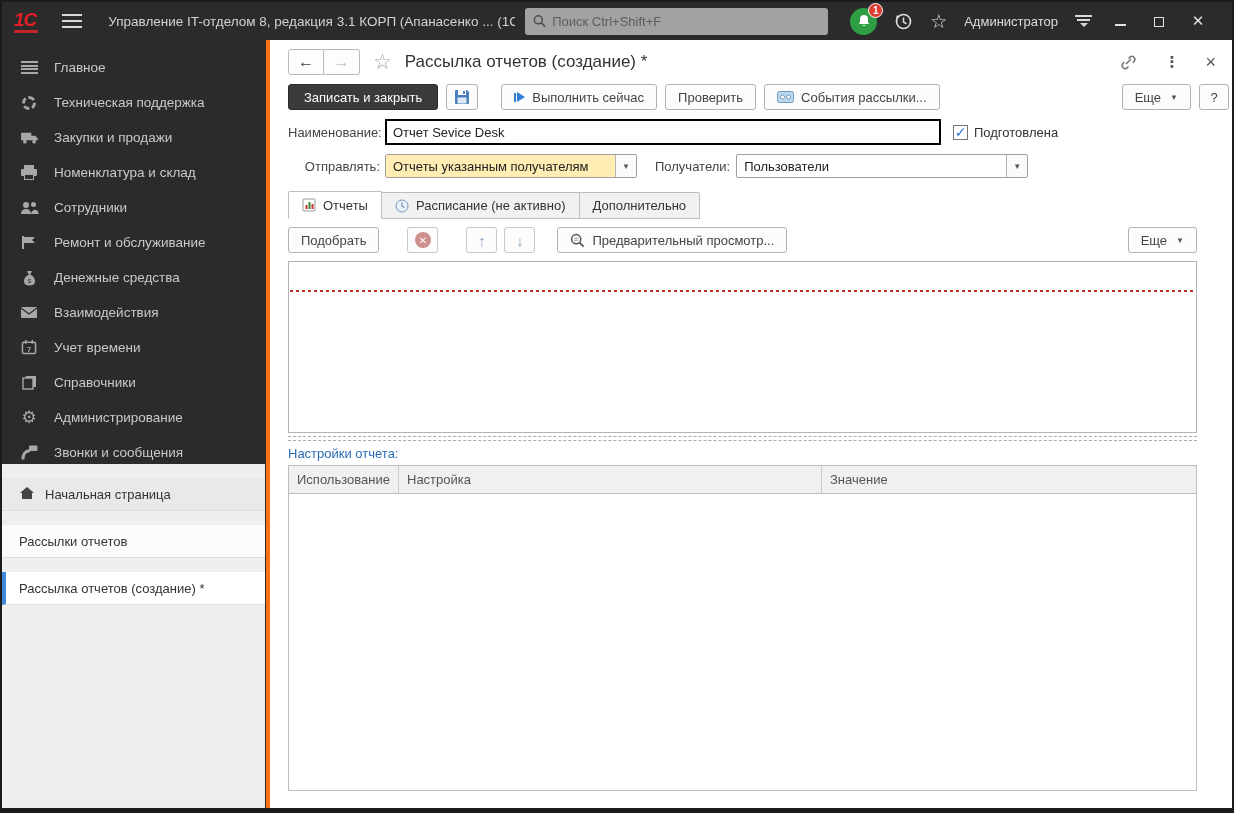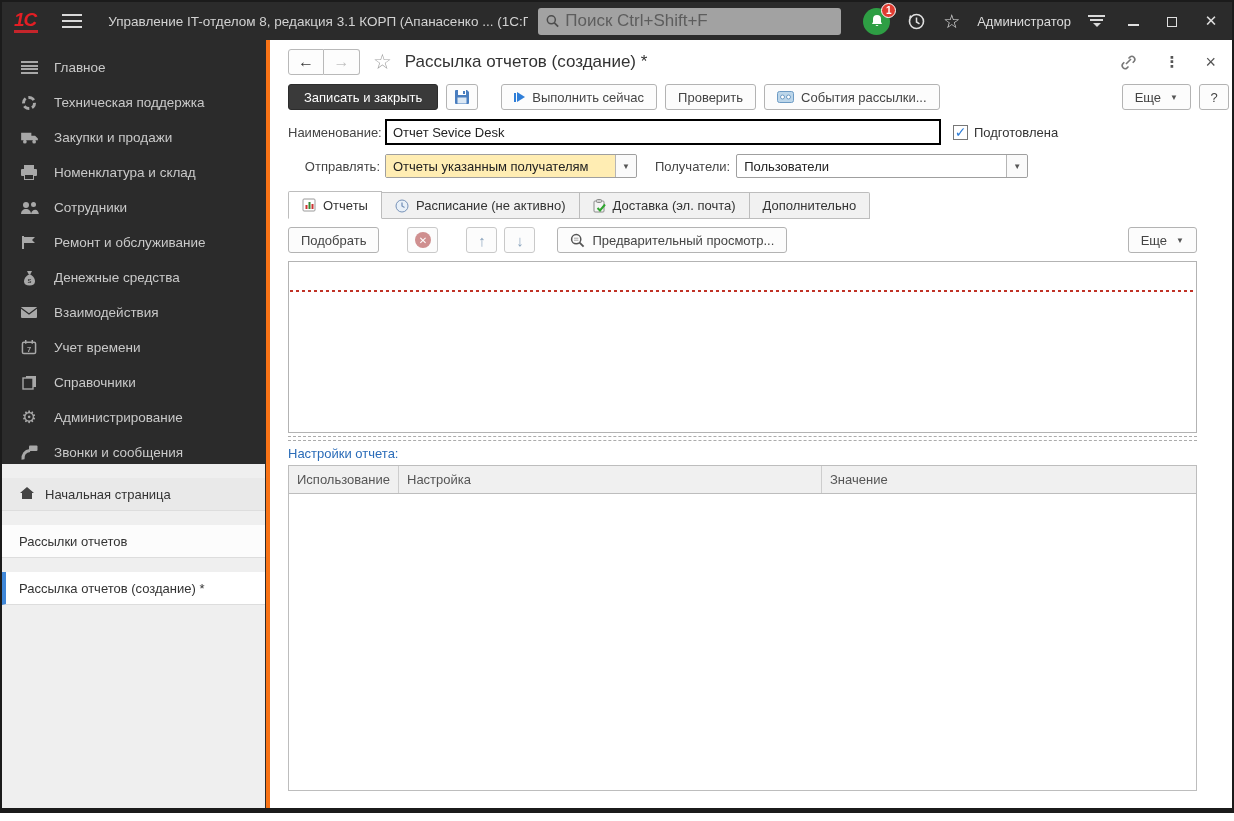--- a/index.html
+++ b/index.html
@@ -1,26 +1,26 @@
 <!DOCTYPE html>
 <html><head>
 <meta charset="utf-8">
 <style>
   * { margin:0; padding:0; box-sizing:border-box; }
   body { font-family:"Liberation Sans","DejaVu Sans",sans-serif; background:#fff; width:1234px; height:821px; overflow:hidden; }
   .window { position:relative; width:1234px; height:813px; border:2px solid #1b1b1b; border-bottom:5px solid #1b1b1b; background:#fff; }
 
   
-  .titlebar { position:absolute; top:0; left:0; right:0; height:38px; background:#2b2b2b; display:flex; align-items:center; padding:0 10px 0 12px; gap:10px; }
+  .titlebar { position:absolute; top:0; left:0; right:0; height:38px; background:#2b2b2b; display:flex; align-items:center; padding:0 23px 0 12px; gap:10px; }
   .logo { color:#e31e24; font-weight:bold; font-style:italic; font-size:19px; letter-spacing:-1px; border-bottom:3px solid #c4252b; line-height:20px; padding:0 2px 0 0; }
   .hamburger { width:20px; height:14px; display:flex; flex-direction:column; justify-content:space-between; margin:0 8px 0 14px; cursor:pointer; }
   .hamburger i { display:block; height:2px; background:#d9d9d9; }
   .app-title { color:#d2d2d2; font-size:13.5px; white-space:nowrap; overflow:hidden; flex:1; margin-left:8px; }
   .searchbox { width:303px; height:27px; background:#a2a2a2; border-radius:3px; display:flex; align-items:center; padding:0 8px; gap:6px; }
-  .searchbox input { border:none; outline:none; background:transparent; font-size:17px; color:#222; width:100%; font-family:inherit; }
+  .searchbox input { border:none; outline:none; background:transparent; font-size:13px; color:#222; width:100%; font-family:inherit; }
   .searchbox input::placeholder { color:#5d5d5d; }
   .tb-right { display:flex; align-items:center; gap:17px; margin-left:12px; }
   .bell-wrap { position:relative; width:27px; height:27px; }
   .bell-circle { width:27px; height:27px; border-radius:50%; background:#2e9e44; display:flex; align-items:center; justify-content:center; }
   .badge { position:absolute; top:-5px; right:-6px; background:#e03c31; color:#fff; border:1px solid #fff; border-radius:50%; width:15px; height:15px; font-size:10px; display:flex; align-items:center; justify-content:center; font-weight:bold; }
   .tb-star { color:#e3e3e3; font-size:19px; line-height:1; }
   .tb-user { color:#dcdcdc; font-size:13px; }
   .disc-icon { display:flex; flex-direction:column; align-items:center; gap:2px; }
   .disc-icon i { display:block; width:17px; height:2px; background:#d9d9d9; }
   .disc-icon .chev { width:0; height:0; border-left:4px solid transparent; border-right:4px solid transparent; border-top:4px solid #d9d9d9; background:none; }
@@ -372,28 +372,20 @@
         <span>Отчеты</span>
       </div>
       <div class="tab">
         <svg width="14" height="14" viewBox="0 0 14 14">
             <circle cx="7" cy="7" r="6" fill="#e8f0f8" stroke="#7792b8"></circle>
             <path d="M7 3.5V7l2.5 1.5" stroke="#7792b8" stroke-width="1.3" fill="none"></path>
           </svg>
         <span>Расписание (не активно)</span>
       </div>
       <div class="tab">
-        <svg width="13" height="14" viewBox="0 0 13 14">
-            <rect x="1" y="2" width="10" height="11" rx="1" fill="#f4f4f4" stroke="#8a8a8a"></rect>
-            <rect x="3.5" y="0.5" width="5" height="3" rx="1" fill="#cfcfcf" stroke="#8a8a8a"></rect>
-            <path d="M4.5 9l2.5 2.5L12 5.5" stroke="#2ea52e" stroke-width="2" fill="none"></path>
-          </svg>
-        <span>Доставка (эл. почта)</span>
-      </div>
-      <div class="tab">
         <span>Дополнительно</span>
       </div>
     </div>
 
     <div class="content">
       <div class="rep-toolbar">
         <button class="btn">
             <span>Подобрать</span>
           </button>
         <span style="width:14px"></span>

